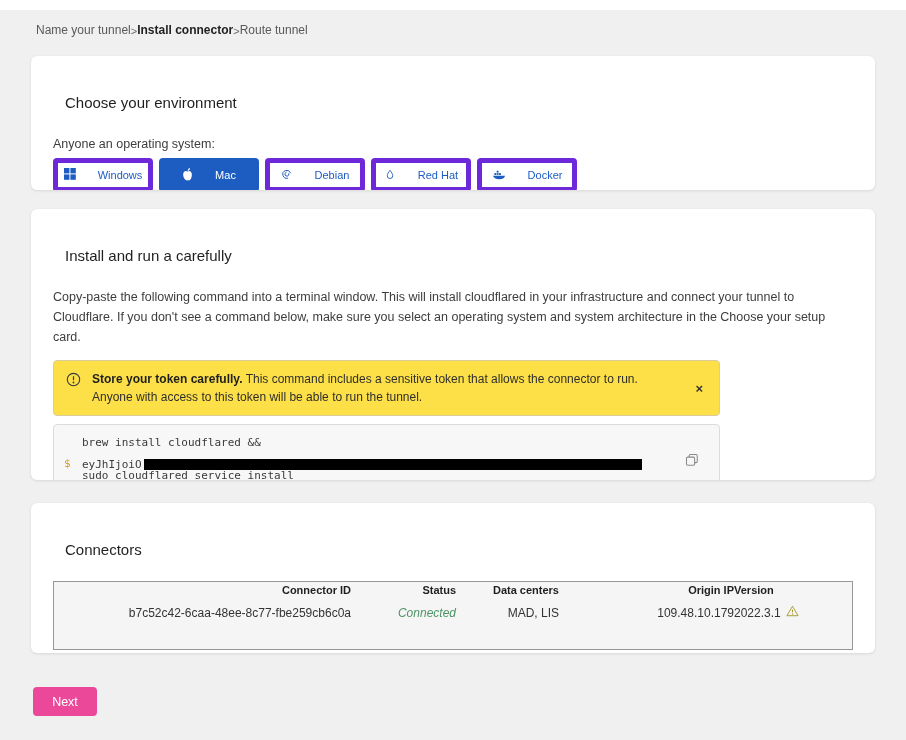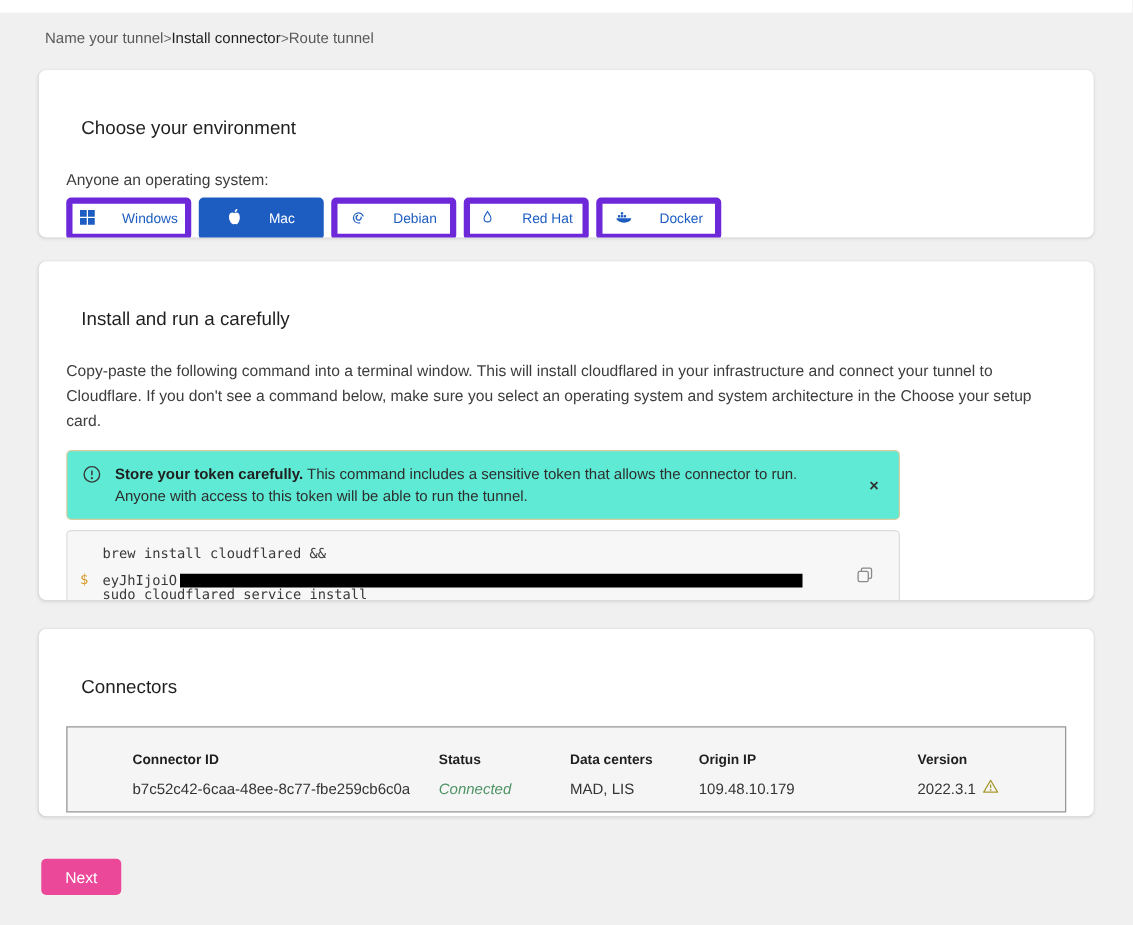--- a/index.html
+++ b/index.html
@@ -9,21 +9,21 @@
     background:#f0f0f1;
     font-family:"Liberation Sans", sans-serif;
     position:relative; overflow:hidden;
     -webkit-font-smoothing:antialiased;
   }
   .top-strip { height:10px; background:#ffffff; }
 
   
   .breadcrumb { display:flex; align-items:flex-end; margin:13px 0 0 36px; font-size:12px; color:#595959; }
   .breadcrumb .crumb { color:#595959; }
-  .breadcrumb .crumb.active { font-weight:normal; color:#1f1f1f; }
+  .breadcrumb .crumb.active { font-weight:bold; color:#1f1f1f; }
   .breadcrumb .sep { color:#6b6b6b; font-size:11px; }
 
   
   .card {
     width:844px; margin-left:31px; background:#ffffff;
     border-radius:6px; box-shadow:0 1px 3px rgba(0,0,0,0.10), 0 0 1px rgba(0,0,0,0.06);
     padding:26px 22px; overflow:hidden;
   }
   .card-title { margin:12px; font-size:15px; font-weight:normal; color:#1f1f1f; }
 
@@ -37,21 +37,21 @@
     cursor:pointer; padding:0;
   }
   .os-btn svg { flex:0 0 auto; }
   .os-btn.selected { background:#1d5dc2; border-color:#1d5dc2; color:#ffffff; }
 
   .card-install { margin-top:19px; height:271px; }
   .desc { font-size:12.5px; line-height:20px; color:#3d3d3d; margin:23px 0 0; max-width:798px; }
 
   .warning {
     position:relative; margin-top:13px; width:667px;
-    background:#5eead4; border:1px solid #d9cda0; border-radius:4px;
+    background:#fde047; border:1px solid #d9cda0; border-radius:4px;
     padding:9px 40px 9px 38px; font-size:12px; line-height:18px; color:#2e2e2e;
   }
   .warning .warn-icon-wrap { position:absolute; left:12px; top:11px; }
   .warning .close-btn {
     position:absolute; right:8px; top:50%; transform:translateY(-50%);
     background:none; border:none; font-size:13px; font-weight:bold; color:#333;
     cursor:pointer; padding:4px 8px; font-family:inherit;
   }
   .warning b { color:#1f1f1f; }
 
@@ -69,21 +69,22 @@
   .redact.bar2 { display:block; width:449px; margin-top:1px; }
   .copy-btn {
     position:absolute; right:18px; top:26px; background:none; border:none;
     cursor:pointer; padding:2px;
   }
 
   .card-connectors { margin-top:23px; height:150px; }
   .conn-table {
     margin-top:23px; width:800px; height:69px;
     background:#f5f5f6; border:1px solid #979797;
-    padding:20px 0 0 52px;
+    padding:2px 0 0 52px;
+    text-align:right;
   }
   .trow { display:flex; align-items:center; }
   .trow.thead { font-size:11px; font-weight:bold; color:#1f1f1f; margin-bottom:9px; }
   .trow.tvals { font-size:12px; color:#333333; }
   .col-id { width:245px; }
   .col-status { width:105px; }
   .col-dc { width:103px; }
   .col-ip { width:175px; }
   .col-ver { flex:1; display:flex; align-items:center; gap:5px; }
   .status-connected { color:#4f9465;font-style:italic; }

